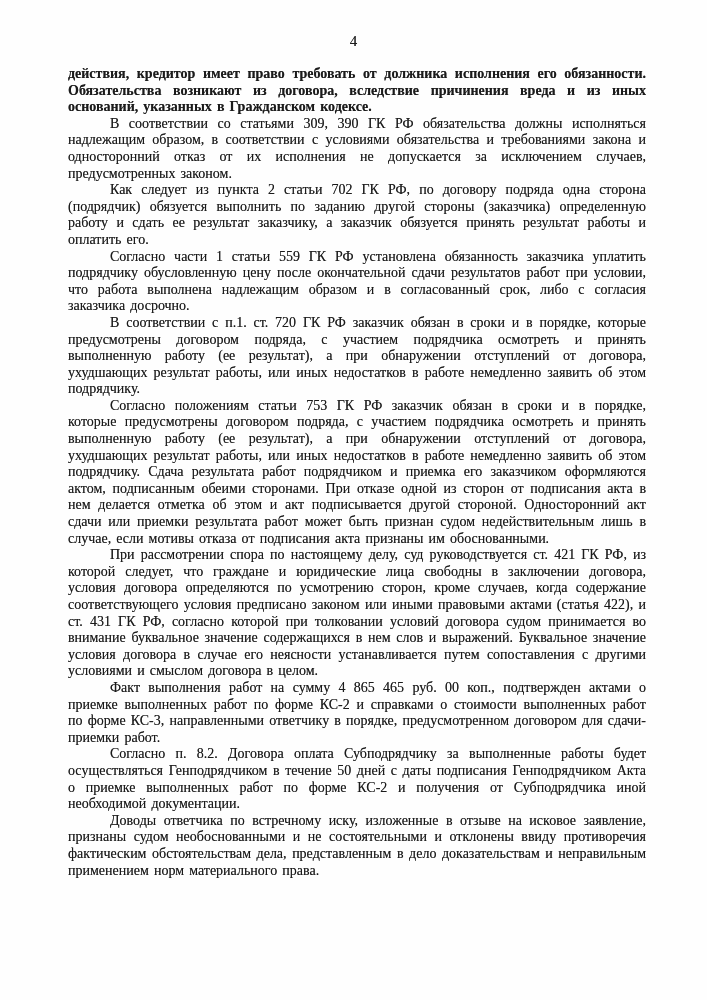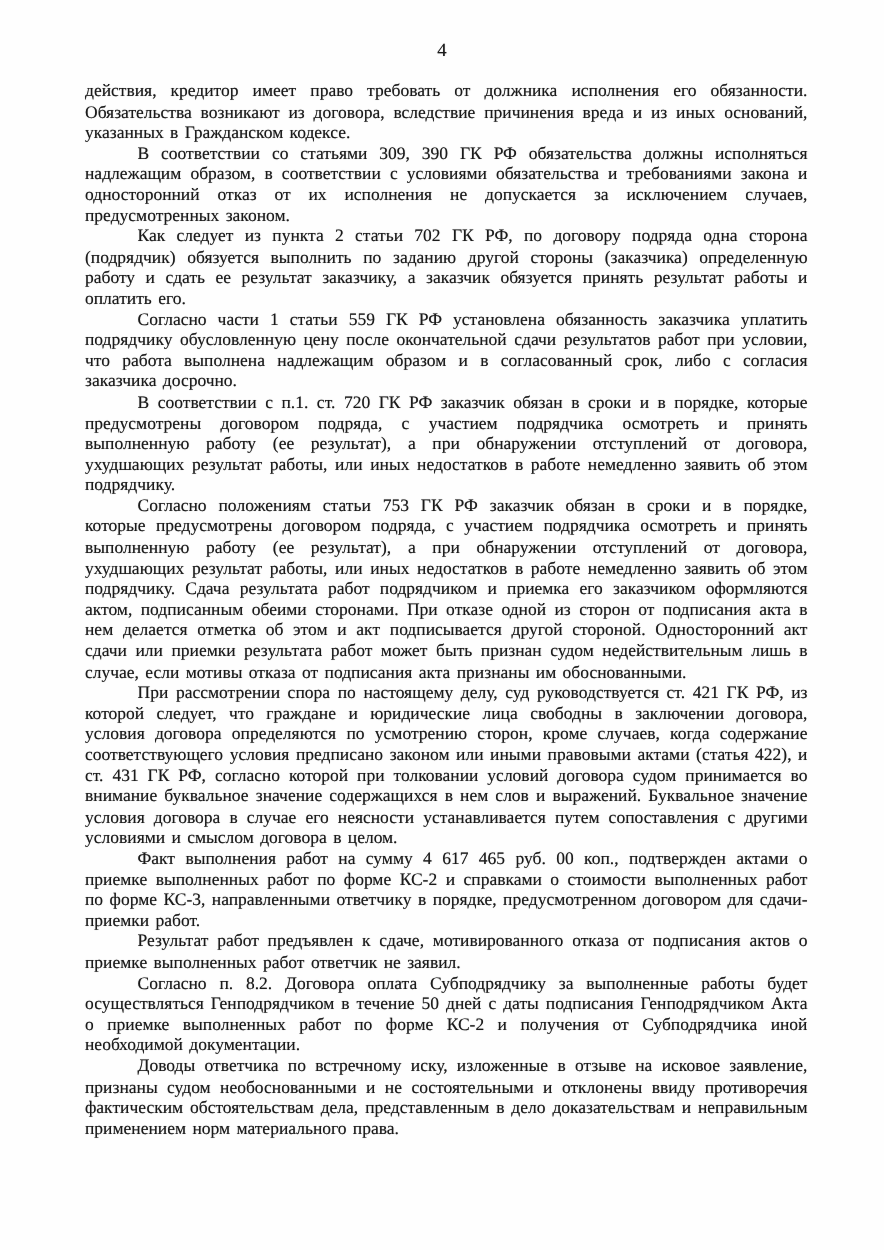--- a/index.html
+++ b/index.html
@@ -36,34 +36,34 @@
     margin: 0;
     font-size: 14px;
     line-height: 16.6px;
     text-align: justify;
     text-indent: 42px;
     word-spacing: 1.6px;
     text-shadow: 0 0 0.6px rgba(45,45,45,0.65);
   }
   .para.continuation {
     text-indent: 0;
+    font-weight: bold;
   }
 </style>
 </head>
 <body>
 
 <div class="page">
   <div class="page-number">4</div>
 
   <div class="content">
     <p class="para continuation">действия, кредитор имеет право требовать от должника исполнения его обязанности. Обязательства возникают из договора, вследствие причинения вреда и из иных оснований, указанных в Гражданском кодексе.</p>
     <p class="para">В соответствии со статьями 309, 390 ГК РФ обязательства должны исполняться надлежащим образом, в соответствии с условиями обязательства и требованиями закона и односторонний отказ от их исполнения не допускается за исключением случаев, предусмотренных законом.</p>
     <p class="para">Как следует из пункта 2 статьи 702 ГК РФ, по договору подряда одна сторона (подрядчик) обязуется выполнить по заданию другой стороны (заказчика) определенную работу и сдать ее результат заказчику, а заказчик обязуется принять результат работы и оплатить его.</p>
     <p class="para">Согласно части 1 статьи 559 ГК РФ установлена обязанность заказчика уплатить подрядчику обусловленную цену после окончательной сдачи результатов работ при условии, что работа выполнена надлежащим образом и в согласованный срок, либо с согласия заказчика досрочно.</p>
     <p class="para">В соответствии с п.1. ст. 720 ГК РФ заказчик обязан в сроки и в порядке, которые предусмотрены договором подряда, с участием подрядчика осмотреть и принять выполненную работу (ее результат), а при обнаружении отступлений от договора, ухудшающих результат работы, или иных недостатков в работе немедленно заявить об этом подрядчику.</p>
     <p class="para">Согласно положениям статьи 753 ГК РФ заказчик обязан в сроки и в порядке, которые предусмотрены договором подряда, с участием подрядчика осмотреть и принять выполненную работу (ее результат), а при обнаружении отступлений от договора, ухудшающих результат работы, или иных недостатков в работе немедленно заявить об этом подрядчику. Сдача результата работ подрядчиком и приемка его заказчиком оформляются актом, подписанным обеими сторонами. При отказе одной из сторон от подписания акта в нем делается отметка об этом и акт подписывается другой стороной. Односторонний акт сдачи или приемки результата работ может быть признан судом недействительным лишь в случае, если мотивы отказа от подписания акта признаны им обоснованными.</p>
     <p class="para">При рассмотрении спора по настоящему делу, суд руководствуется ст. 421 ГК РФ, из которой следует, что граждане и юридические лица свободны в заключении договора, условия договора определяются по усмотрению сторон, кроме случаев, когда содержание соответствующего условия предписано законом или иными правовыми актами (статья 422), и ст. 431 ГК РФ, согласно которой при толковании условий договора судом принимается во внимание буквальное значение содержащихся в нем слов и выражений. Буквальное значение условия договора в случае его неясности устанавливается путем сопоставления с другими условиями и смыслом договора в целом.</p>
-    <p class="para">Факт выполнения работ на сумму 4 617 465 руб. 00 коп., подтвержден актами о приемке выполненных работ по форме КС-2 и справками о стоимости выполненных работ по форме КС-3, направленными ответчику в порядке, предусмотренном договором для сдачи-приемки работ.</p>
-    <p class="para">Результат работ предъявлен к сдаче, мотивированного отказа от подписания актов о приемке выполненных работ ответчик не заявил.</p>
+    <p class="para">Факт выполнения работ на сумму 4 865 465 руб. 00 коп., подтвержден актами о приемке выполненных работ по форме КС-2 и справками о стоимости выполненных работ по форме КС-3, направленными ответчику в порядке, предусмотренном договором для сдачи-приемки работ.</p>
     <p class="para">Согласно п. 8.2. Договора оплата Субподрядчику за выполненные работы будет осуществляться Генподрядчиком в течение 50 дней с даты подписания Генподрядчиком Акта о приемке выполненных работ по форме КС-2 и получения от Субподрядчика иной необходимой документации.</p>
     <p class="para">Доводы ответчика по встречному иску, изложенные в отзыве на исковое заявление, признаны судом необоснованными и не состоятельными и отклонены ввиду противоречия фактическим обстоятельствам дела, представленным в дело доказательствам и неправильным применением норм материального права.</p>
   </div>
 </div>
 
 </body></html>

